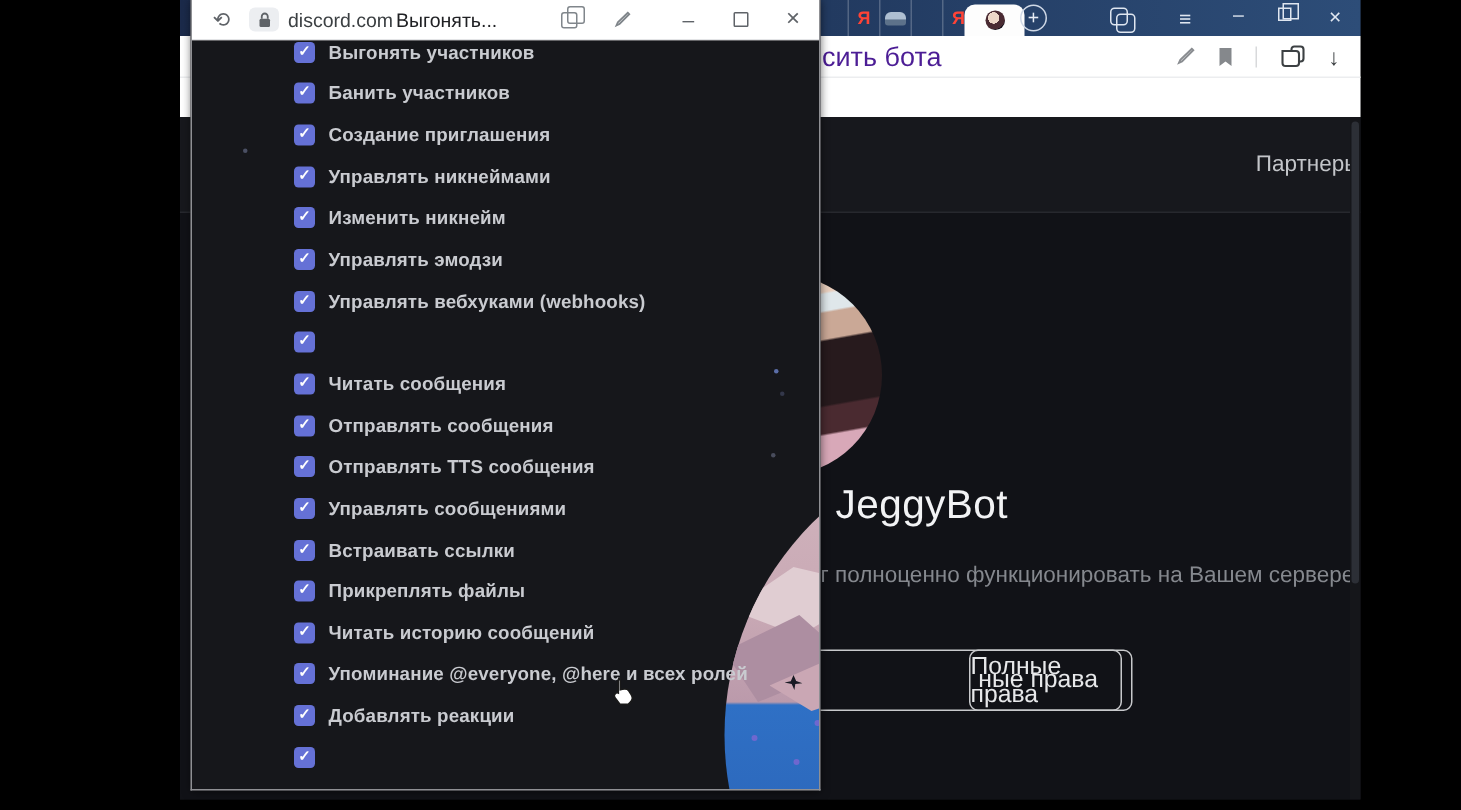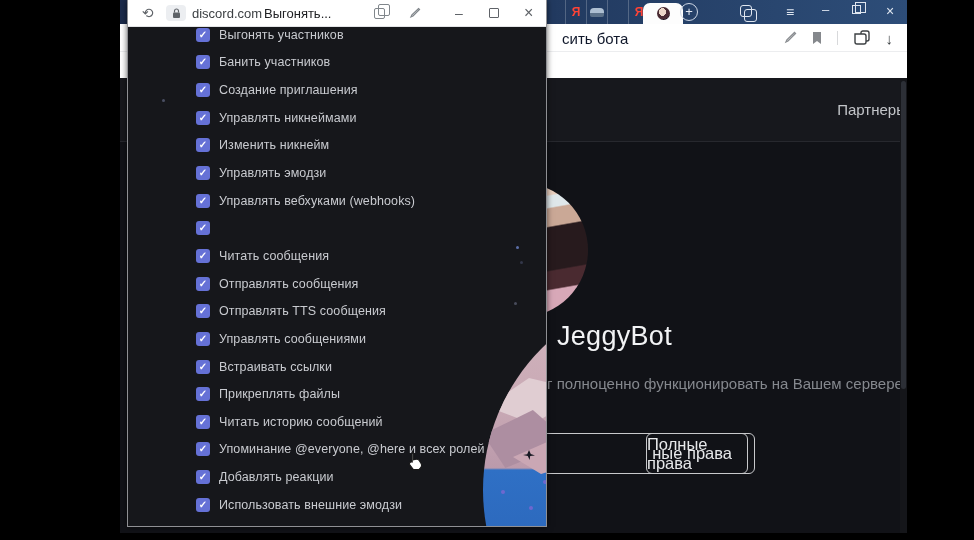--- a/index.html
+++ b/index.html
@@ -26,22 +26,22 @@
   #stacked-tabs::after{content:"";position:absolute;left:2.5px;top:2.5px;width:11px;height:11px;
     border:1.3px solid #dfe6f0;border-radius:3px;background:transparent;}
   #menu-btn{left:666px;font-size:14px;line-height:14px;}
   #win-min{left:702px;font-size:13px;line-height:10px;}
   #win-restore{left:732px;width:9px;height:9px;border:1.3px solid #dfe6f0;background:transparent;}
   #win-restore::before{content:"";position:absolute;left:2px;top:-4px;width:9px;height:9px;border:1.3px solid #dfe6f0;}
   #win-close{left:766px;font-size:14px;line-height:13px;}
 
   #addressbar{position:absolute;left:0;top:24px;width:100%;height:28px;background:#ffffff;
     border-bottom:1px solid #ecedef;display:flex;align-items:center;}
-  #address-text{position:absolute;left:442px;top:0;height:28px;display:flex;align-items:center;
-    font-size:15px;color:#0f172a;}
+  #address-text{position:absolute;left:428px;top:0;height:28px;display:flex;align-items:center;
+    font-size:18px;color:#4c1d95;}
   .abar-icons{position:absolute;right:14px;top:0;height:28px;display:flex;align-items:center;gap:14px;}
   .abar-divider{width:1px;height:14px;background:#d8d9db;}
   #bookmarks-strip{position:absolute;left:0;top:52px;width:100%;height:26px;background:#ffffff;}
 
   #page{position:absolute;left:0;top:78px;width:100%;height:455px;background:#111217;overflow:hidden;}
   #page-nav{position:absolute;left:0;top:0;width:100%;height:64px;background:#17181d;
     border-bottom:1px solid #27282e;display:flex;align-items:center;justify-content:flex-end;}
   #nav-partners{color:#c3c5c9;font-size:15px;}
   #page-scrollbar{position:absolute;right:0;top:0;width:7px;height:100%;background:#15161a;}
   #page-scroll-thumb{position:absolute;left:1px;top:3px;width:5px;height:308px;background:#2c2f36;border-radius:3px;}
@@ -71,21 +71,21 @@
   #popup-max{position:absolute;left:361px;width:10px;height:10px;border:1.3px solid #5f6368;border-radius:1px;}
   #popup-close{position:absolute;left:396px;color:#5f6368;font-size:16px;line-height:14px;}
 
   #popup-content{position:absolute;left:0;top:27px;width:418px;height:499px;background:#16171b;overflow:hidden;}
   .star{position:absolute;border-radius:50%;}
   #perm-list{position:absolute;left:68px;top:-6px;right:0;display:flex;flex-direction:column;}
   .perm-row{height:27.65px;display:flex;align-items:center;gap:9px;}
   .cbx{width:14px;height:14px;background:#6571d6;border-radius:3px;flex:0 0 auto;
     display:flex;align-items:center;justify-content:center;}
   .tick{color:#fff;font-size:10px;line-height:1;font-weight:bold;}
-  .perm-label{color:#c9cbd0;font-size:12.5px;font-weight:400;letter-spacing:.1px;}
+  .perm-label{color:#c9cbd0;font-size:12.5px;font-weight:700;letter-spacing:.1px;}
 
   
   #artwork{position:absolute;left:355px;top:263px;width:400px;height:400px;border-radius:50%;overflow:hidden;
     background:linear-gradient(180deg,#d3b7bf 0%,#c8a8b4 30%,#bb9aab 44.5%,#2f70c5 45%,#2a62b5 78%,#2a5cae 100%);}
   .facet{position:absolute;}
   #facet1{left:4px;top:88px;width:100px;height:46px;background:#e0cdd2;
     clip-path:polygon(0 62%,42% 0,100% 30%,46% 100%);}
   #facet2{left:0;top:120px;width:86px;height:58px;background:#ad8ea1;
     clip-path:polygon(0 42%,58% 0,100% 55%,26% 100%);}
   #facet3{left:30px;top:150px;width:70px;height:34px;background:#caa7b4;
@@ -338,21 +338,20 @@
             <span class="cbx">
               <span class="tick">✓</span>
             </span>
             <span class="perm-label">Добавлять реакции</span>
           </div>
 
           <div class="perm-row">
             <span class="cbx">
               <span class="tick">✓</span>
             </span>
-            <span class="perm-label">Использовать внешние эмодзи</span>
           </div>
 
       </div>
 
     </div>
   </div>
 
   <div id="cursor">
     <svg width="17" height="21" viewBox="0 0 17 21">
       <path d="M6 1.2c.9 0 1.6.7 1.6 1.6v6l1.3-.3c2.6-.6 3.6 0 4.3 1l1.7 2.7c1 1.6.7 3.6-.6 4.9L12.8 18.6H7.4l-3.4-4.4c-.7-.9-.6-2.1.2-2.8.5-.5 1.3-.7 2-.4V2.8c0-.9.8-1.6 1.8-1.6z" fill="#ffffff" stroke="#1a1a1a" stroke-width="1.1"></path>

